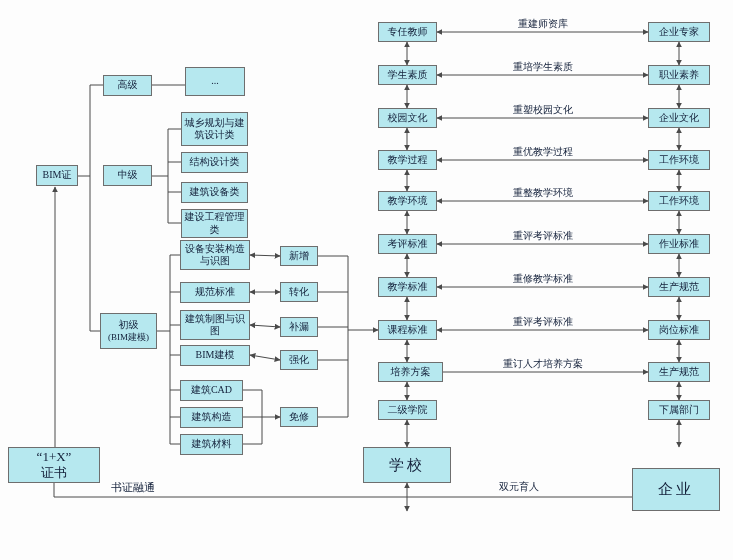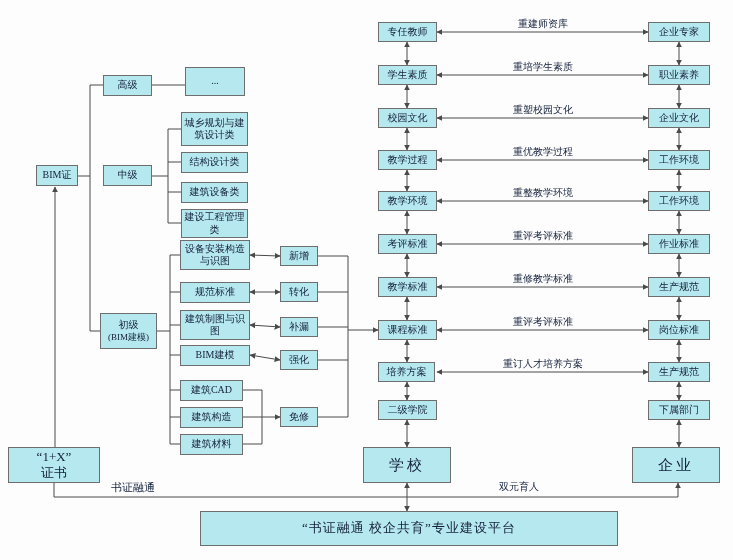--- a/index.html
+++ b/index.html
@@ -161,43 +161,42 @@
   <div class="bx" style="left:280px;top:407px;width:38px;height:20px">免修</div>
 
   <div class="bx" style="left:378px;top:22px;width:59px;height:20px">专任教师</div>
   <div class="bx" style="left:378px;top:65px;width:59px;height:20px">学生素质</div>
   <div class="bx" style="left:378px;top:108px;width:59px;height:20px">校园文化</div>
   <div class="bx" style="left:378px;top:150px;width:59px;height:20px">教学过程</div>
   <div class="bx" style="left:378px;top:191px;width:59px;height:20px">教学环境</div>
   <div class="bx" style="left:378px;top:234px;width:59px;height:20px">考评标准</div>
   <div class="bx" style="left:378px;top:277px;width:59px;height:20px">教学标准</div>
   <div class="bx" style="left:378px;top:320px;width:59px;height:20px">课程标准</div>
-  <div class="bx" style="left:378px;top:362px;width:57px;height:20px">培养方案</div>
+  <div class="bx" style="left:378px;top:362px;width:65px;height:20px">培养方案</div>
   <div class="bx" style="left:378px;top:400px;width:59px;height:20px">二级学院</div>
   <div class="bx big" style="left:363px;top:447px;width:88px;height:36px">学校</div>
 
   <div class="bx" style="left:648px;top:22px;width:62px;height:20px">企业专家</div>
   <div class="bx" style="left:648px;top:65px;width:62px;height:20px">职业素养</div>
   <div class="bx" style="left:648px;top:108px;width:62px;height:20px">企业文化</div>
   <div class="bx" style="left:648px;top:150px;width:62px;height:20px">工作环境</div>
   <div class="bx" style="left:648px;top:191px;width:62px;height:20px">工作环境</div>
   <div class="bx" style="left:648px;top:234px;width:62px;height:20px">作业标准</div>
   <div class="bx" style="left:648px;top:277px;width:62px;height:20px">生产规范</div>
   <div class="bx" style="left:648px;top:320px;width:62px;height:20px">岗位标准</div>
   <div class="bx" style="left:648px;top:362px;width:62px;height:20px">生产规范</div>
   <div class="bx" style="left:648px;top:400px;width:62px;height:20px">下属部门</div>
-  <div class="bx big" style="left:632px;top:447px;width:88px;height:36px">企业</div>
+  <div class="bx big" style="left:632px;top:468px;width:88px;height:43px">企业</div>
 
   <div class="lbl" style="left:478px;top:18px;width:130px">重建师资库</div>
   <div class="lbl" style="left:478px;top:61px;width:130px">重培学生素质</div>
   <div class="lbl" style="left:478px;top:104px;width:130px">重塑校园文化</div>
   <div class="lbl" style="left:478px;top:146px;width:130px">重优教学过程</div>
   <div class="lbl" style="left:478px;top:187px;width:130px">重整教学环境</div>
   <div class="lbl" style="left:478px;top:230px;width:130px">重评考评标准</div>
   <div class="lbl" style="left:478px;top:273px;width:130px">重修教学标准</div>
   <div class="lbl" style="left:478px;top:316px;width:130px">重评考评标准</div>
   <div class="lbl" style="left:478px;top:358px;width:130px">重订人才培养方案</div>
 
   <div class="lbl" style="left:100px;top:481px;width:66px;font-size:11px">书证融通</div>
   <div class="lbl" style="left:486px;top:481px;width:66px;font-size:10px">双元育人</div>
-  <div class="bx banner" style="left:200px;top:511px;width:418px;height:35px">“书证融通  校企共育”专业建设平台</div>
 
 </div>
 
 </body></html>

